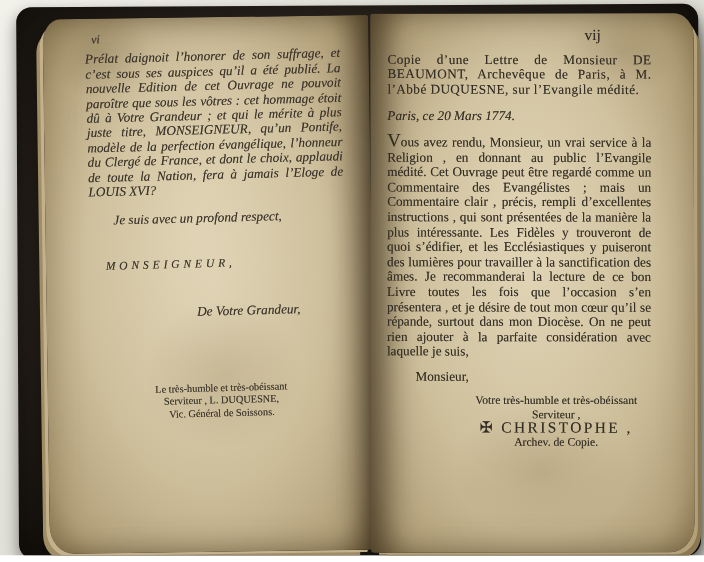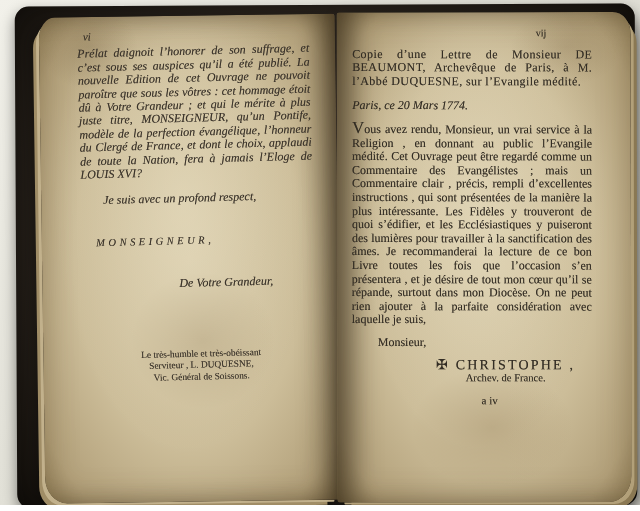--- a/index.html
+++ b/index.html
@@ -46,21 +46,21 @@
   .pagenum-left{font-size:11px;margin-left:6px;}
   .para-left{margin:4px 0 0 0;text-align:justify;}
   .respect{margin-top:13px;text-indent:22px;}
   .monseigneur{margin-top:28px;margin-left:14px;letter-spacing:3.5px;font-size:10.5px;font-style:italic;}
   .grandeur{margin-top:30px;margin-left:96px;}
   .sig{margin-top:58px;text-align:center;font-style:normal;font-size:9.4px;line-height:11.5px;}
 
   .text-right{position:absolute;left:15px;top:14px;width:240px;color:#332d24;
     font-size:12px;line-height:13.6px;transform:rotate(0.2deg);
     text-shadow:0 0 .5px rgba(51,45,36,.5);}
-  .pagenum-right{text-align:right;padding-right:46px;font-size:10px;}
+  .pagenum-right{text-align:right;padding-right:46px;font-size:14px;}
   .heading{margin-top:8px;text-align:justify;letter-spacing:.4px;}
   .dateline{margin-top:11px;text-align:left;font-style:italic;}
   .body-right{margin:8px 0 0 0;text-align:justify;}
   .body-right::first-letter{font-size:17px;}
   .monsieur{margin-top:9px;text-indent:26px;}
   .closing{margin-top:10px;margin-left:74px;width:160px;text-align:center;
     font-size:10.6px;line-height:12.5px;}
   .caps-line{letter-spacing:2.2px;font-size:14px;}
   .sig-mark{margin-top:10px;text-align:center;margin-left:36px;font-size:11px;}
 </style>
@@ -90,21 +90,21 @@
     <div class="page page-right">
       <div class="stain st-r1"></div>
       <div class="stain st-r2"></div>
       <div class="text-right">
         <div class="pagenum-right">vij</div>
         <div class="heading">Copie d’une Lettre de Monsieur DE BEAUMONT, Archevêque de Paris, à M. l’Abbé DUQUESNE, sur l’Evangile médité.</div>
         <div class="dateline">Paris, ce 20 Mars 1774.</div>
         <p class="body-right">Vous avez rendu, Monsieur, un vrai service à la Religion , en donnant au public l’Evangile médité. Cet Ouvrage peut être regardé comme un Commentaire des Evangélistes ; mais un Commentaire clair , précis, rempli d’excellentes instructions , qui sont présentées de la manière la plus intéressante. Les Fidèles y trouveront de quoi s’édifier, et les Ecclésiastiques y puiseront des lumières pour travailler à la sanctification des âmes. Je recommanderai la lecture de ce bon Livre toutes les fois que l’occasion s’en présentera , et je désire de tout mon cœur qu’il se répande, surtout dans mon Diocèse. On ne peut rien ajouter à la parfaite considération avec laquelle je suis,</p>
         <div class="monsieur">Monsieur,</div>
         <div class="closing">
+          <div>Votre très-humble et très-obéissant Serviteur ,</div>
           <div class="caps-line">✠ CHRISTOPHE ,</div>
-          <div>Archev. de France.</div>
+          <div>Archev. de Copie.</div>
         </div>
-        <div class="sig-mark">a iv</div>
       </div>
     </div>
 
   </div>
 </div>
 
 </body></html>

